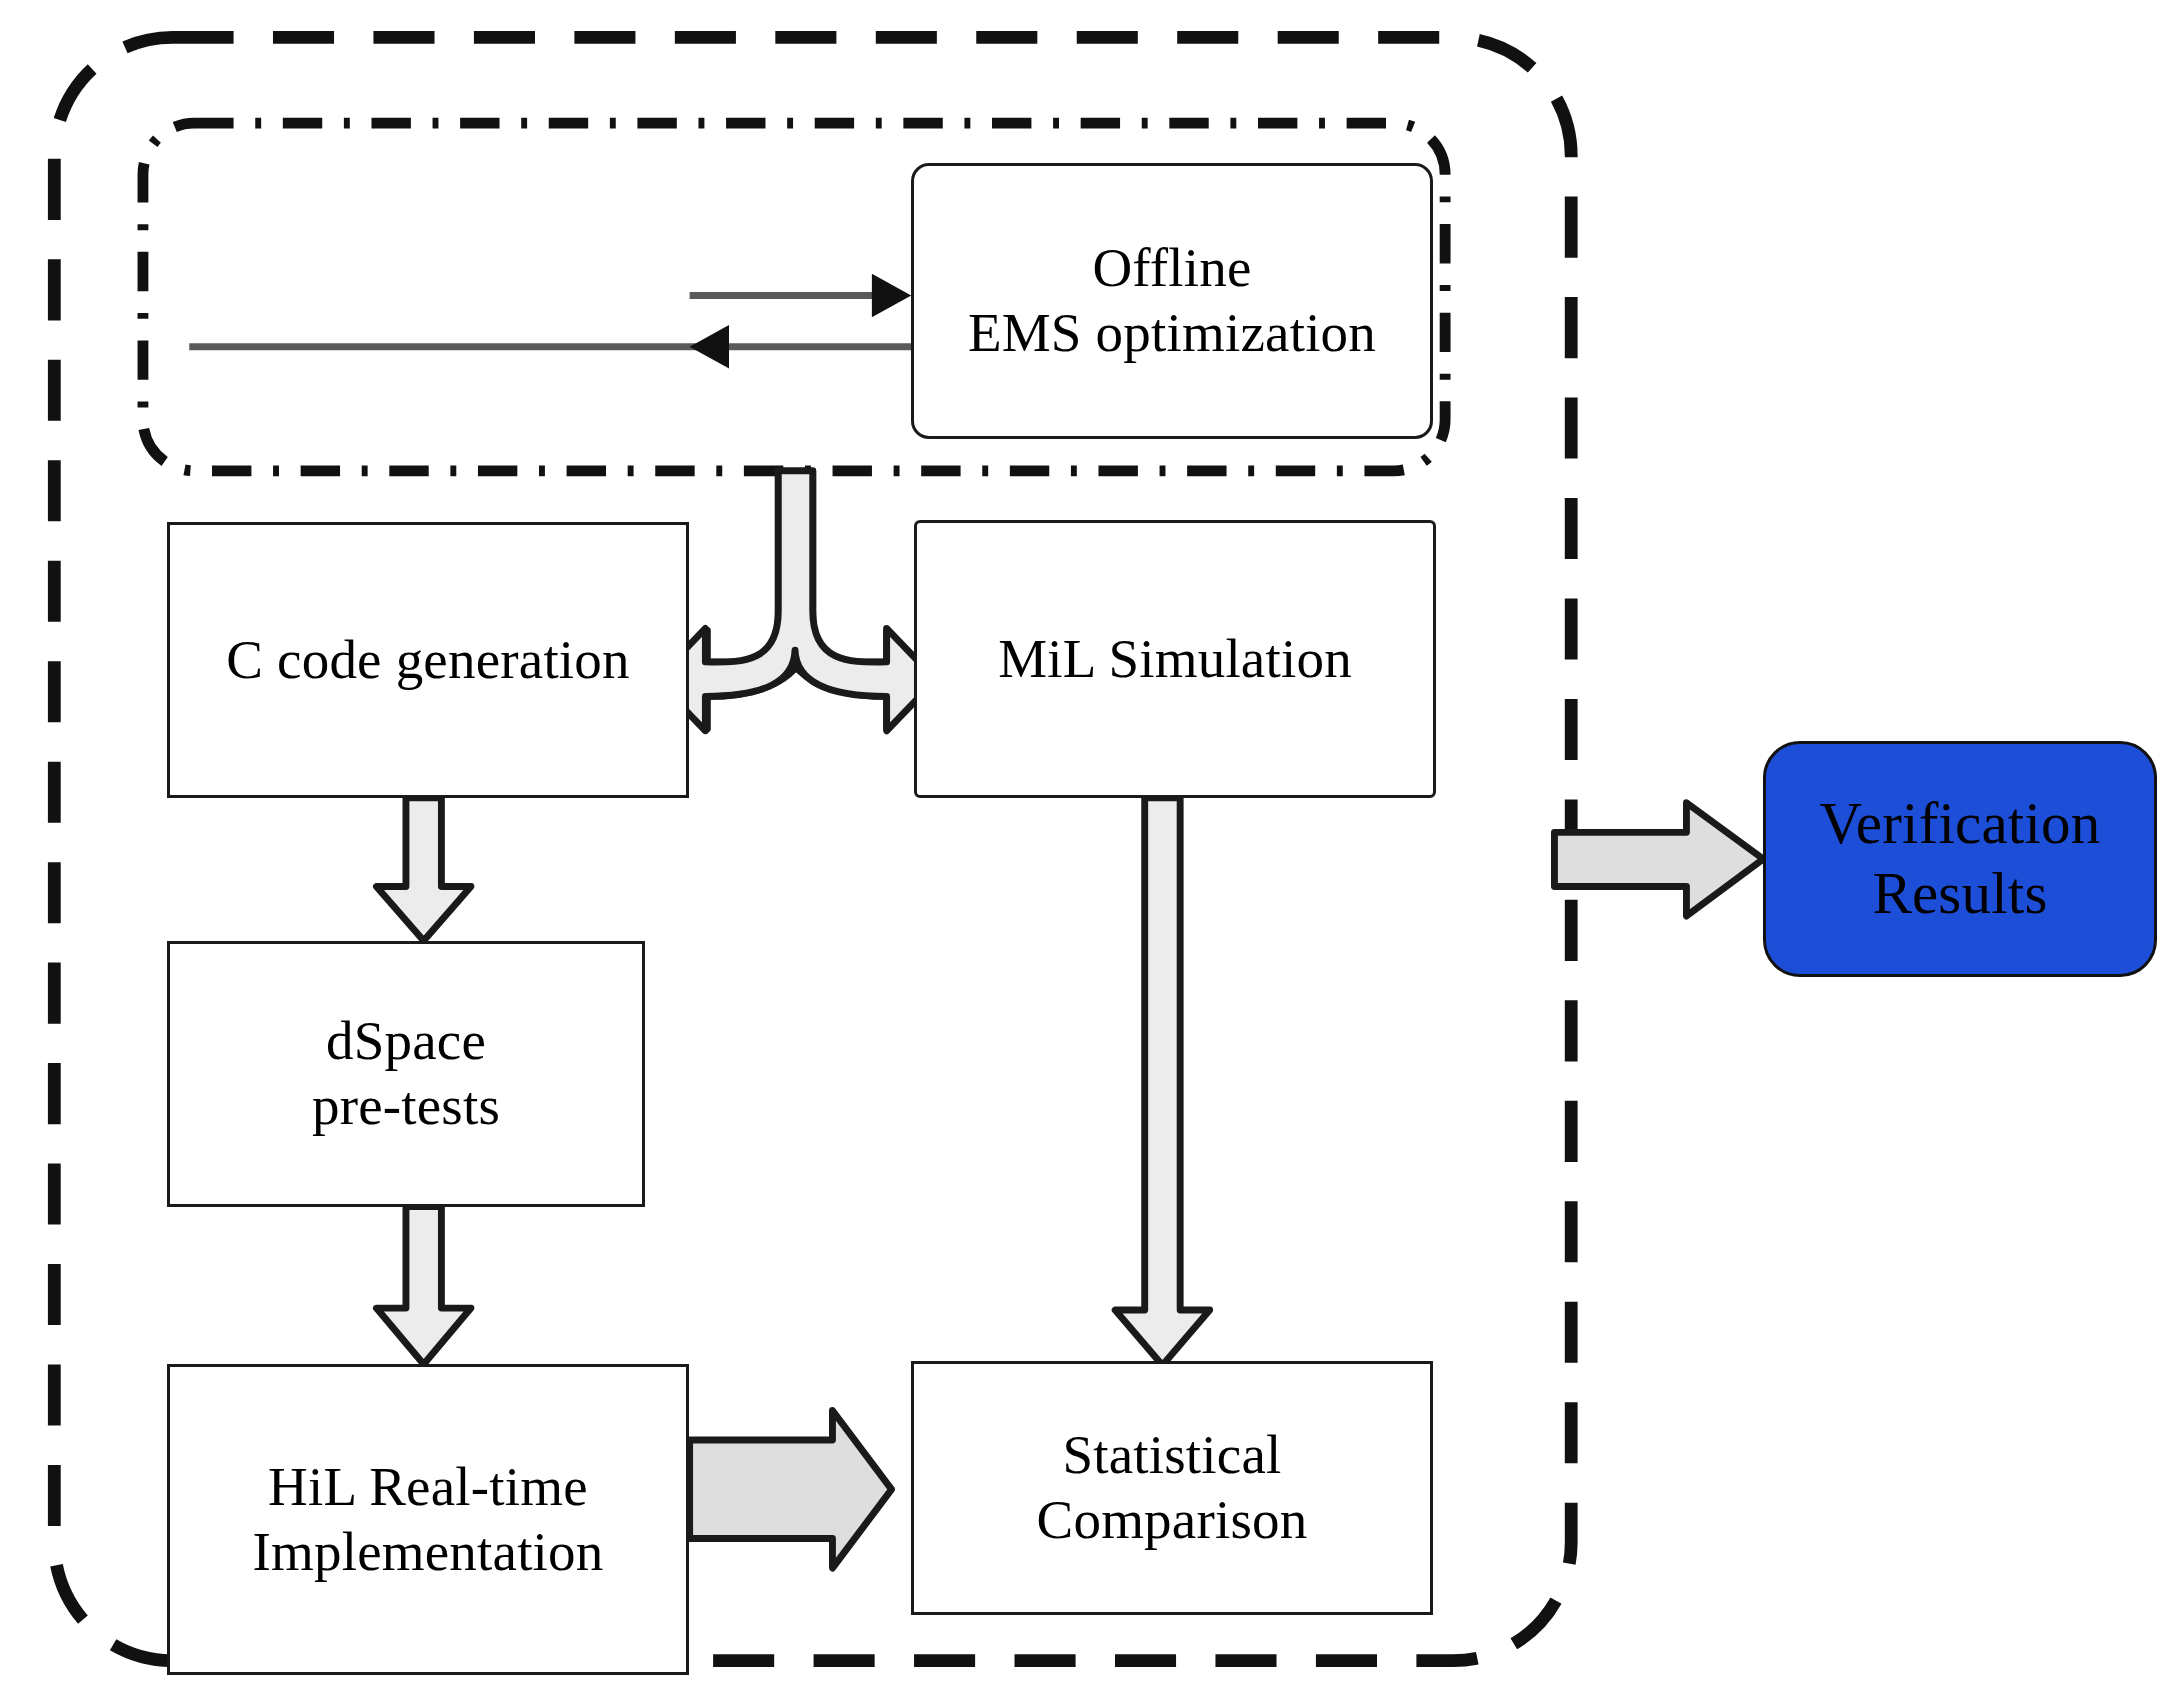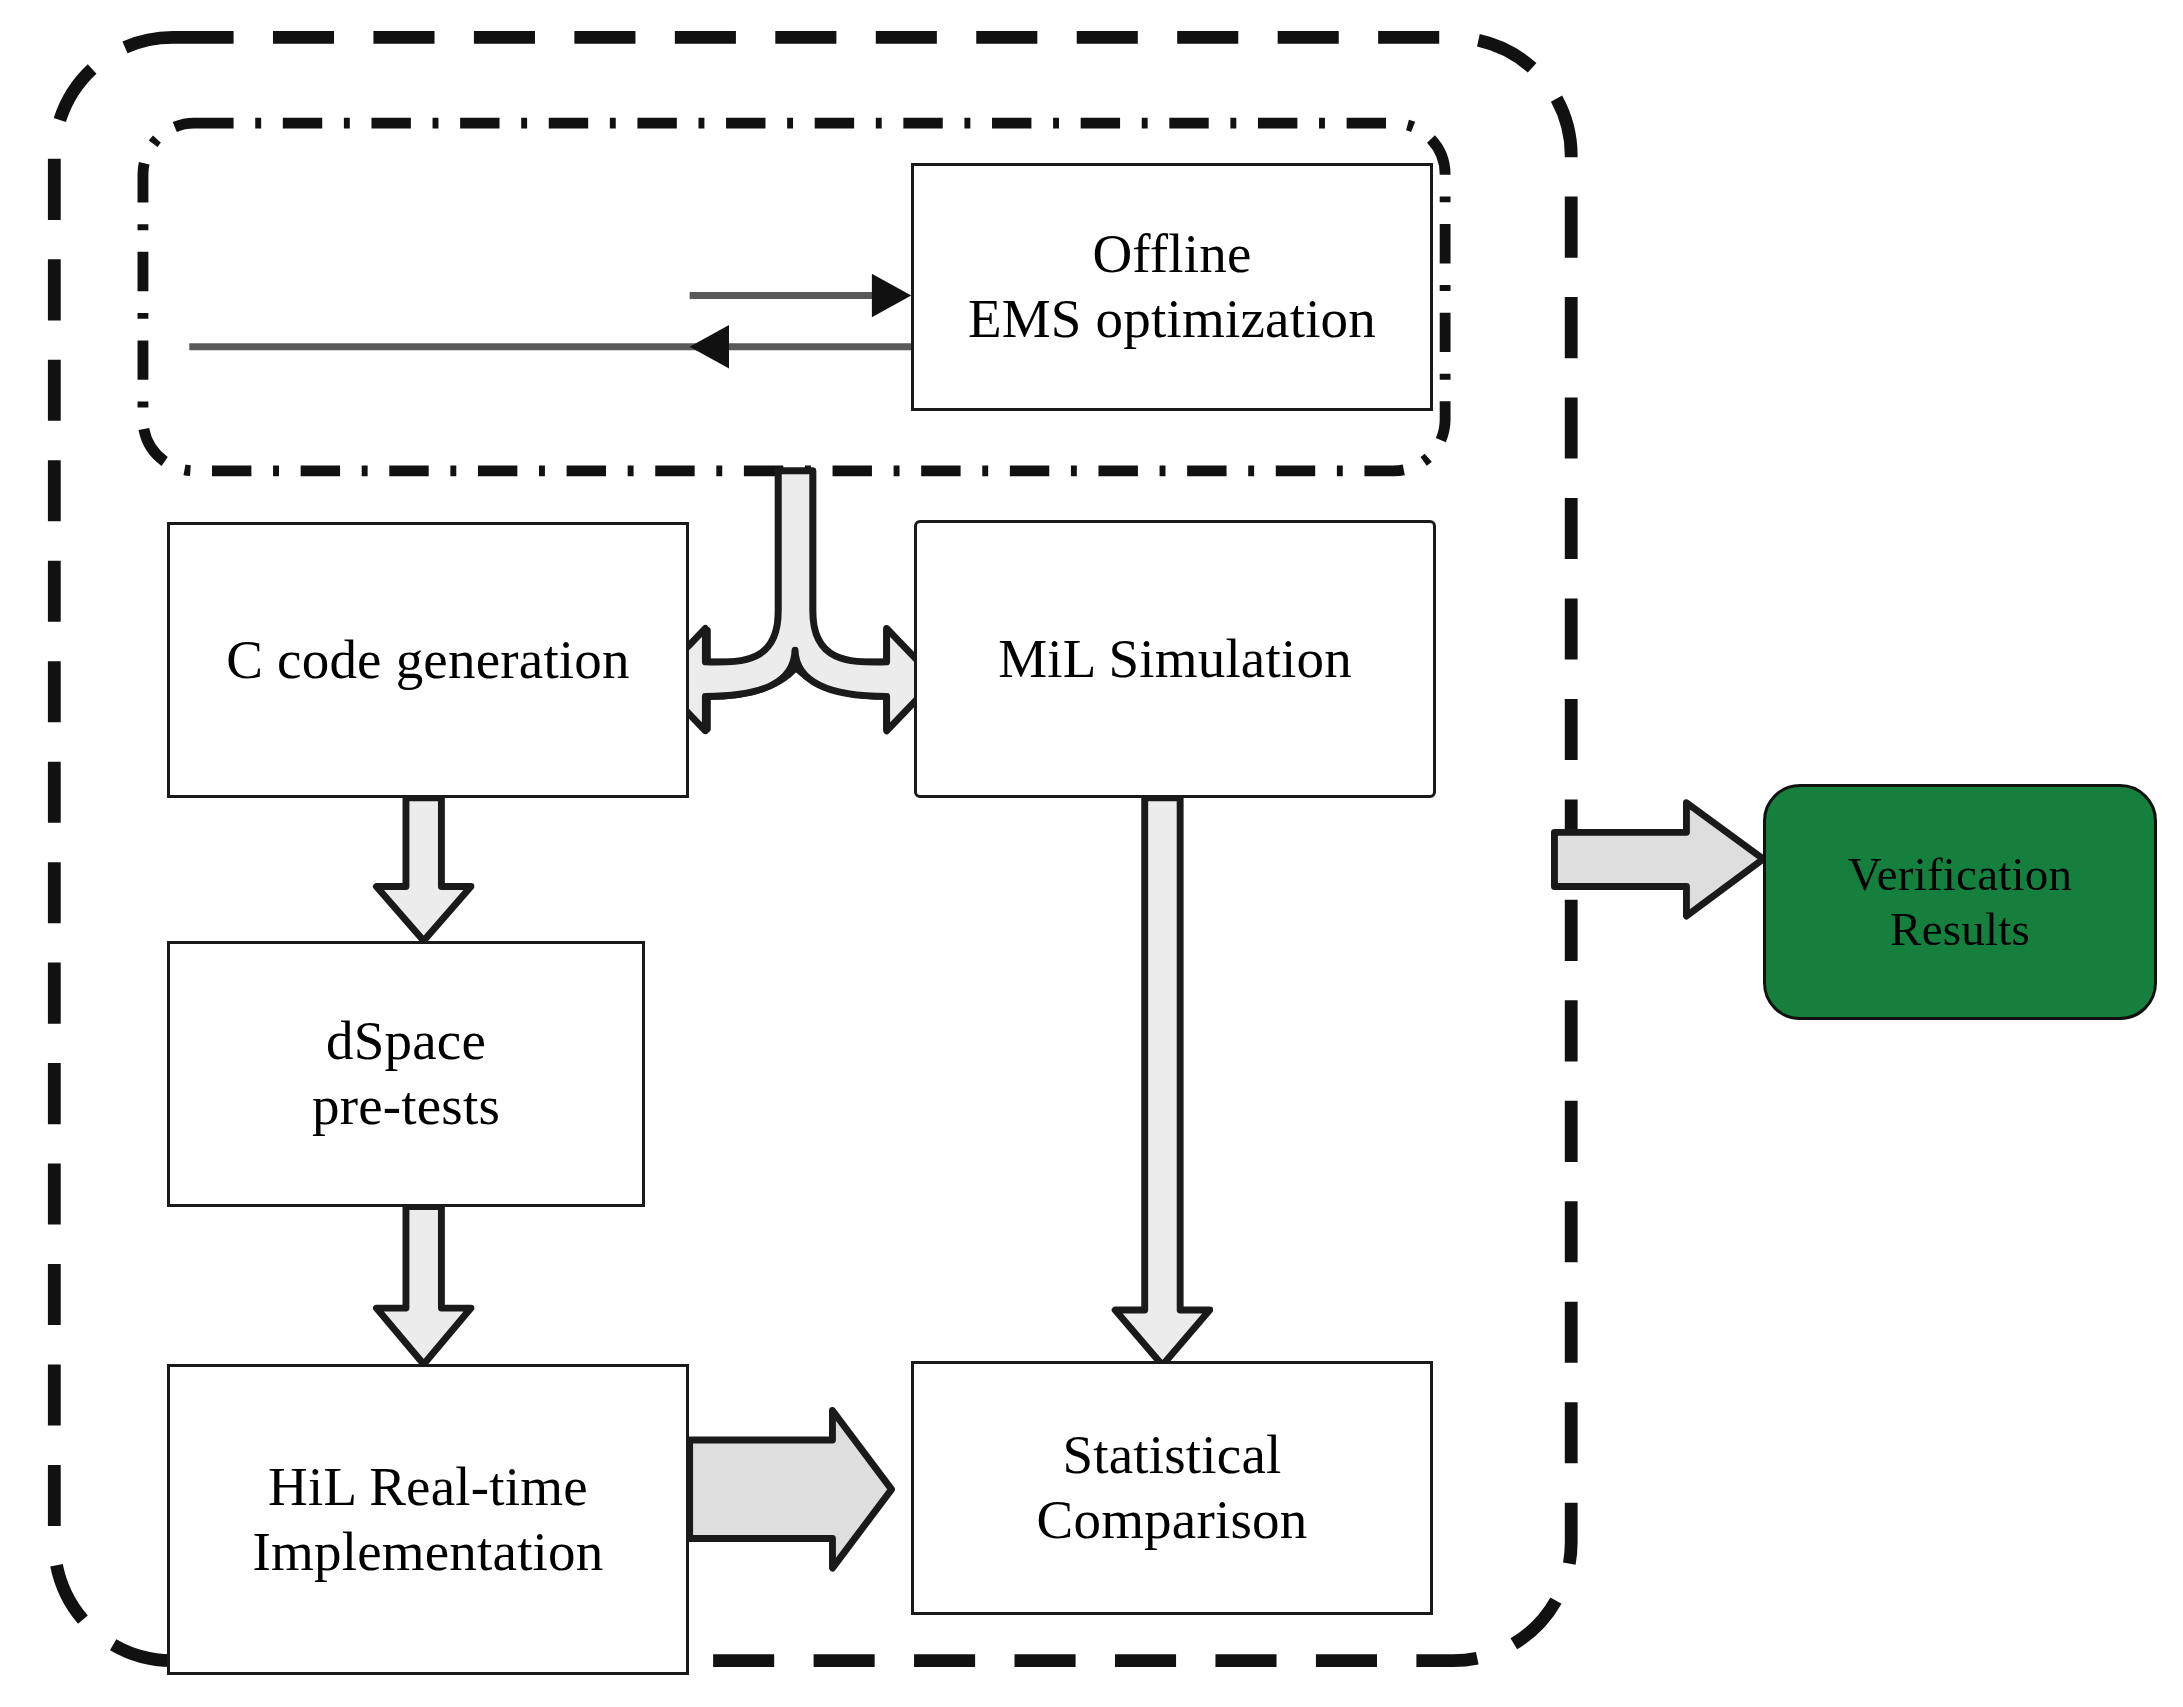--- a/index.html
+++ b/index.html
@@ -43,23 +43,22 @@
   
   .proc {
     border: 3px solid #1a1a1a;
     background: #ffffff;
     font-size: 55px;
   }
   
   .term {
     border: 3.9px solid #111111;
     border-radius: 37px;
-    background: #15803d;
-    font-size: 47px;
-    margin-top: 43px;
+    background: #1d4ed8;
+    font-size: 59px;
   }
 
   
 </style>
 </head>
 <body>
 
 <div id="canvas">
 
   <svg id="vec" viewBox="0 0 2217 1733" xmlns="http://www.w3.org/2000/svg">
@@ -128,21 +127,21 @@
       <path d="M 700 1462 L 845 1462 L 845 1432 L 905 1512 L 845 1592 L 845 1562 L 700 1562 Z" fill="#dedede" stroke="#1a1a1a" stroke-width="7" stroke-linejoin="round"></path>
     </g>
 
     <g>
       <path d="M 1578 845 L 1712 845 L 1712 815 L 1790 872 L 1712 930 L 1712 900 L 1578 900 Z" fill="#dedede" stroke="#1a1a1a" stroke-width="7" stroke-linejoin="round"></path>
     </g>
 
   </svg>
 
 
-  <div class="node proc" style="left:911px; top:163px; width:522px; height:248px;">
+  <div class="node proc" style="left:911px; top:163px; width:522px; height:276px;border-radius:18px;">
     <span class="txt">Offline
 EMS optimization</span>
   </div>
 
   <div class="node proc" style="left:167px; top:522px; width:522px; height:276px;">
     <span class="txt">C code generation</span>
   </div>
 
   <div class="node proc" style="left:914px; top:520px; width:522px; height:278px;border-radius:6px;">
     <span class="txt">MiL Simulation</span>

